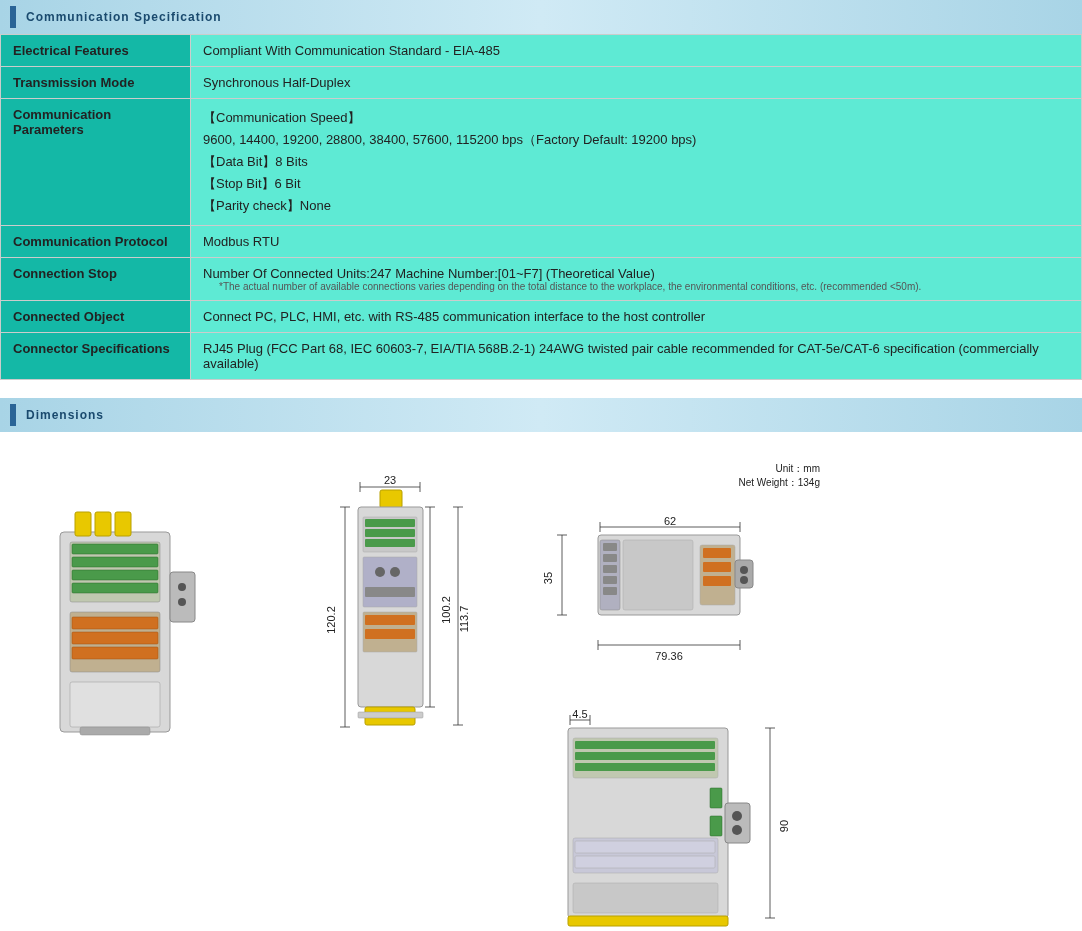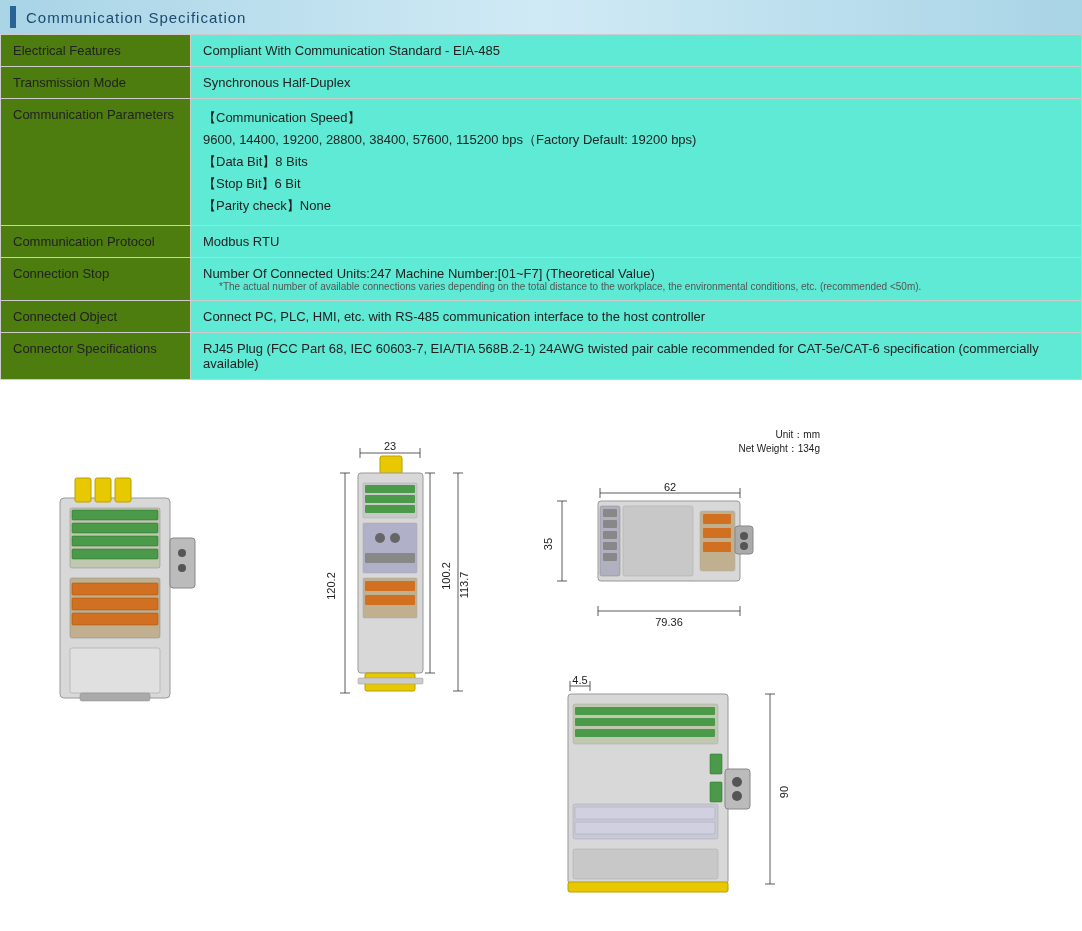--- a/index.html
+++ b/index.html
@@ -20,41 +20,41 @@
       margin-bottom: 0;
     }
     .section-header-bar {
       width: 6px;
       height: 22px;
       background: #2a6496;
       margin-right: 10px;
       flex-shrink: 0;
     }
     .section-header-title {
-      font-size: 15px;
-      font-weight: normal;
+      font-size: 12px;
+      font-weight: bold;
       color: #1a4a6e;
       letter-spacing: 1px;
     }
 
     .spec-table {
       width: 100%;
       border-collapse: collapse;
       border: 1px solid #ccc;
     }
     .spec-table td {
       border: 1px solid #ccc;
       padding: 8px 12px;
       vertical-align: top;
     }
     .spec-table .label-col {
       width: 190px;
-      font-weight: normal;
+      font-weight: bold;
       color: #222;
-      background: #4d7c0f;
+      background: #14b8a6;
     }
     .spec-table .value-col {
       background: #5eead4;
     }
 
     .comm-params-text {
       line-height: 1.7;
     }
 
     .connection-range-note {
@@ -135,20 +135,24 @@
 
       <tr>
         <td class="label-col">Connector Specifications</td>
         <td class="value-col">RJ45 Plug (FCC Part 68, IEC 60603-7, EIA/TIA 568B.2-1) 24AWG twisted pair cable recommended for CAT-5e/CAT-6 specification (commercially available)</td>
       </tr>
     </tbody>
   </table>
 </div>
 
 <div class="dimensions-section">
+  <div class="section-header">
+    <div class="section-header-bar"></div>
+    <span class="section-header-title">Dimensions</span>
+  </div>
 
   <div class="dimensions-content">
 
     <div style="margin-top:30px; margin-left:10px;">
       <svg width="230" height="290" viewBox="0 0 230 290">
 
         <rect x="40" y="50" width="110" height="200" rx="4" fill="#d8d8d8" stroke="#999" stroke-width="1"></rect>
 
         <rect x="55" y="30" width="16" height="24" rx="2" fill="#e8c800" stroke="#b8a000" stroke-width="1"></rect>
         <rect x="75" y="30" width="16" height="24" rx="2" fill="#e8c800" stroke="#b8a000" stroke-width="1"></rect>

